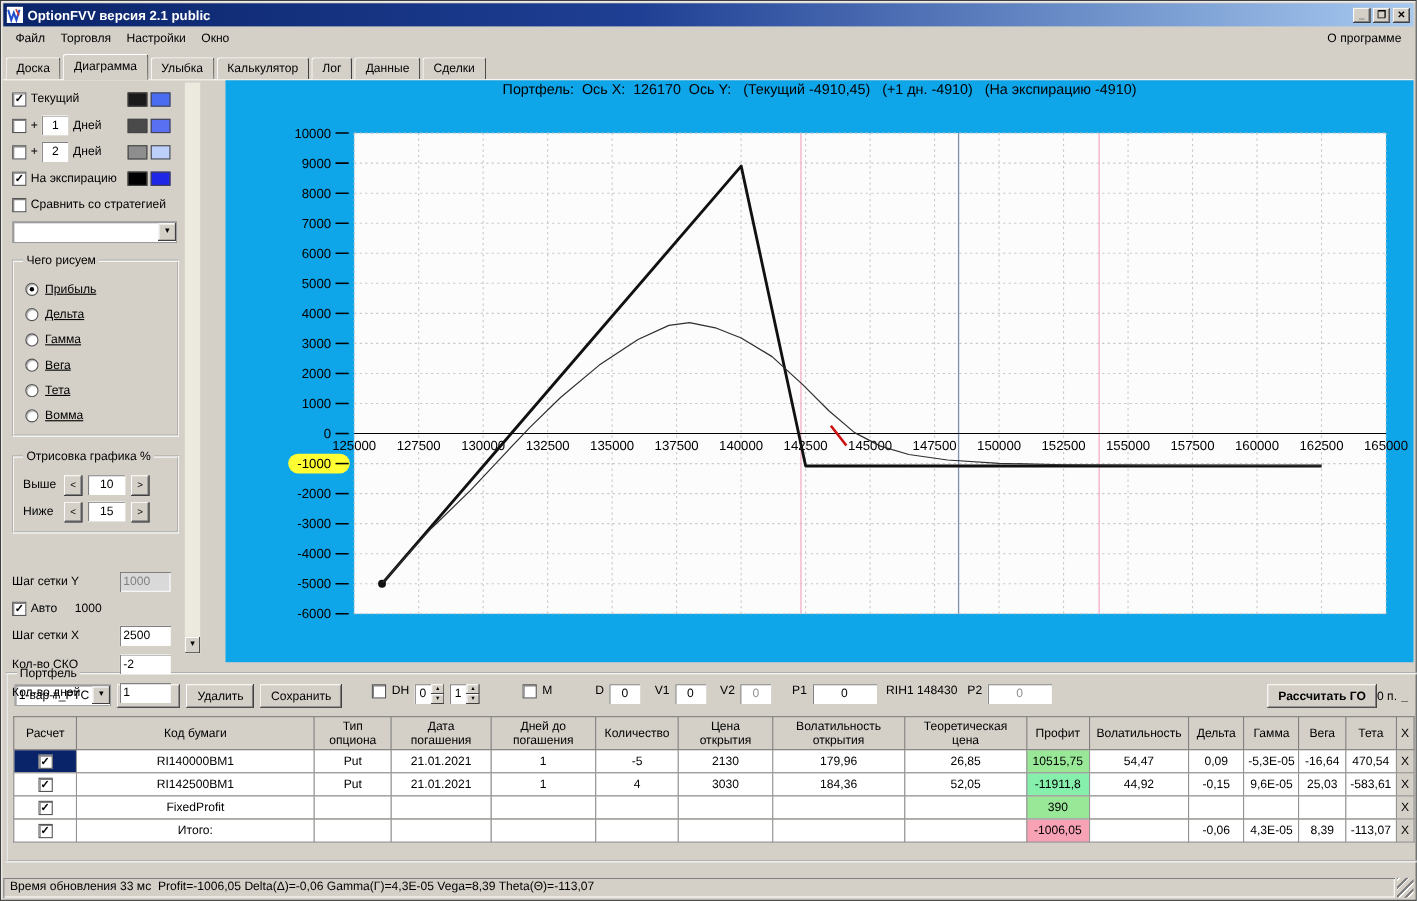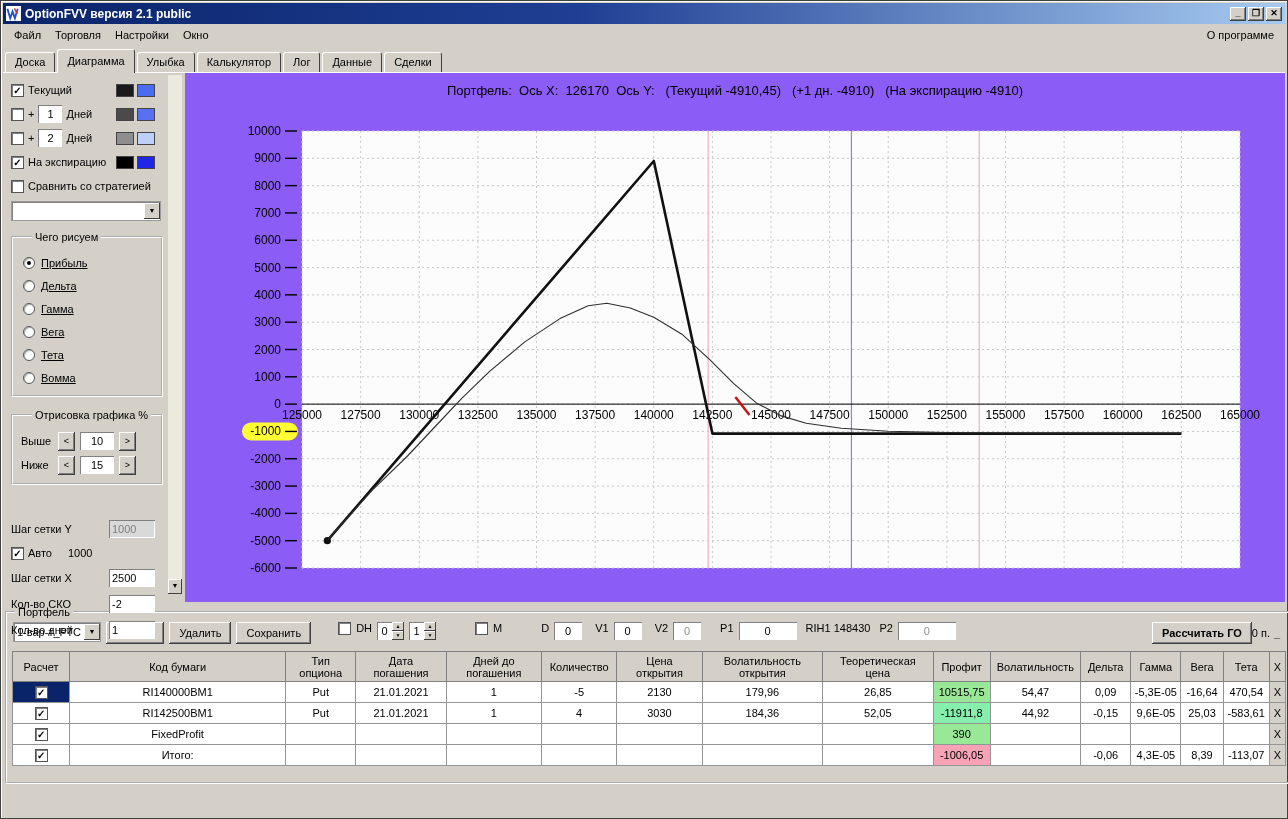--- a/index.html
+++ b/index.html
@@ -33,35 +33,35 @@
   .swatch{width:18px;height:13px;border:1px solid #444;}
   .tfield{height:18px;border:none;background:#fff;box-shadow:inset 1px 1px 0 #808080,inset -1px -1px 0 #fff;font:inherit;padding:0 3px;}
   .tfield.dim{background:#d9d9d9;color:#808080;}
   .w24{width:24px;text-align:center;}
   .w36{width:34px;text-align:center;}
   .w44{width:46px;}
   .combo{height:20px;background:#fff;box-shadow:inset 1px 1px 0 #808080,inset -1px -1px 0 #fff;border:1px solid #9a9a9a;display:flex;align-items:center;padding-left:3px;}
   .combo-btn{width:16px;height:16px;margin-left:auto;background:#d4d0c8;box-shadow:inset -1px -1px 0 #404040,inset 1px 1px 0 #fff;font-size:7px;line-height:15px;text-align:center;}
   .sb-combo{width:150px;margin:2px 0 10px 0;}
   .groupbox{border:2px groove #fff;padding:8px 6px 6px 6px;width:152px;margin-bottom:12px;}
-  .groupbox legend{padding:0 3px;margin-left:13px;}
+  .groupbox legend{padding:0 3px;margin-left:2px;}
   .sb-radio-row{display:flex;align-items:center;gap:6px;height:23px;padding-left:4px;text-decoration:underline;}
   .radio{width:12px;height:12px;border-radius:50%;background:#fff;border:1px solid #555;box-shadow:inset 1px 1px 1px #aaa;position:relative;flex:0 0 auto;}
   .radio.on::after{content:"";position:absolute;left:3px;top:3px;width:4px;height:4px;border-radius:50%;background:#000;}
   .rp-row{display:flex;align-items:center;gap:5px;height:24px;padding-left:2px;}
   .rp-row .lbl{width:32px;}
   .mini{width:17px;height:19px;background:#d4d0c8;box-shadow:inset -1px -1px 0 #404040,inset 1px 1px 0 #fff,inset -2px -2px 0 #808080;border:none;font:inherit;font-size:9px;text-align:center;}
   .sb-frow{display:flex;align-items:center;justify-content:space-between;height:20px;margin-top:6px;}
   .sb-frow.big-gap{margin-top:34px;}
   .autoval{margin-left:12px;}
   .sb-scrollbar{position:absolute;top:2px;bottom:8px;right:3px;width:14px;background:#ece9df;}
   .sb-down{position:absolute;bottom:0;left:0;width:14px;height:15px;background:#d4d0c8;box-shadow:inset -1px -1px 0 #404040,inset 1px 1px 0 #fff;font-size:7px;line-height:14px;text-align:center;}
 
   
-  .chartpanel{flex:1;background:#8b5cf6;padding-top:10px;overflow:hidden;}
+  .chartpanel{flex:1;background:#0ea5e9;overflow:hidden;margin-left:20px;}
   .chart-title{height:20px;text-align:center;font-size:13px;white-space:pre;}
   #chart-svg{display:block;width:1100px;height:484px;}
   #chart-svg text{font-family:"Liberation Sans",sans-serif;font-size:12px;fill:#000;}
 
   
   .portfolio-wrap{height:196px;padding:4px 2px 0 2px;flex:0 0 auto;}
   .portfolio-box{border:2px groove #fff;height:178px;padding:4px 4px 0 4px;position:relative;}
   .portfolio-box legend{padding:0 3px;margin-left:4px;}
   .ptf-toolbar{display:flex;align-items:flex-start;height:26px;gap:5px;padding:0 2px;}
   .btn{height:22px;background:#d4d0c8;box-shadow:inset -1px -1px 0 #404040,inset 1px 1px 0 #fff,inset -2px -2px 0 #808080;border:none;font:inherit;padding:0 10px;white-space:nowrap;}
@@ -513,13 +513,17 @@
               <td>4,3E-05</td>
               <td>8,39</td>
               <td>-113,07</td>
               <td class="cellx">X</td>
             </tr>
           </tbody>
         </table>
     </fieldset>
   </div>
 
+  <div class="statusbar">
+    <div class="status-inner">Время обновления 33 мс  Profit=-1006,05 Delta(Δ)=-0,06 Gamma(Γ)=4,3E-05 Vega=8,39 Theta(Θ)=-113,07</div>
+    <div class="grip"></div>
+  </div>
 </div>
 
 </body></html>

